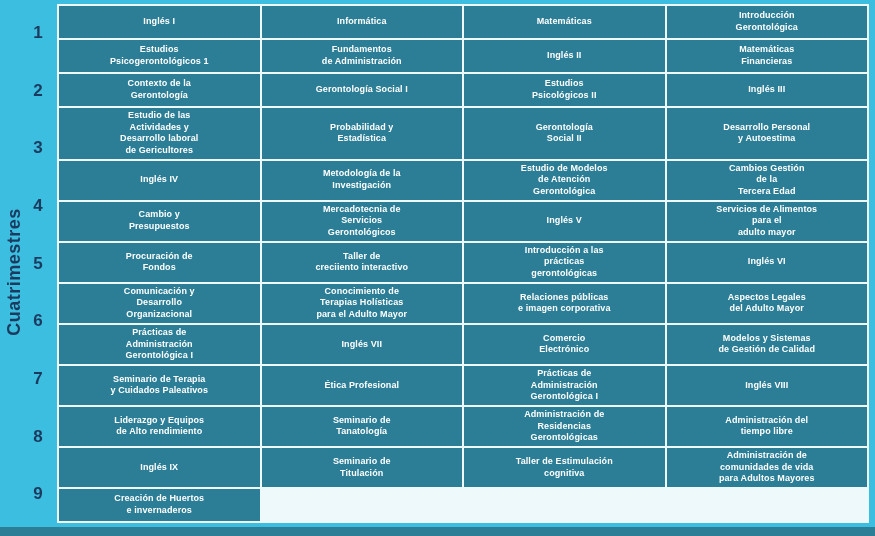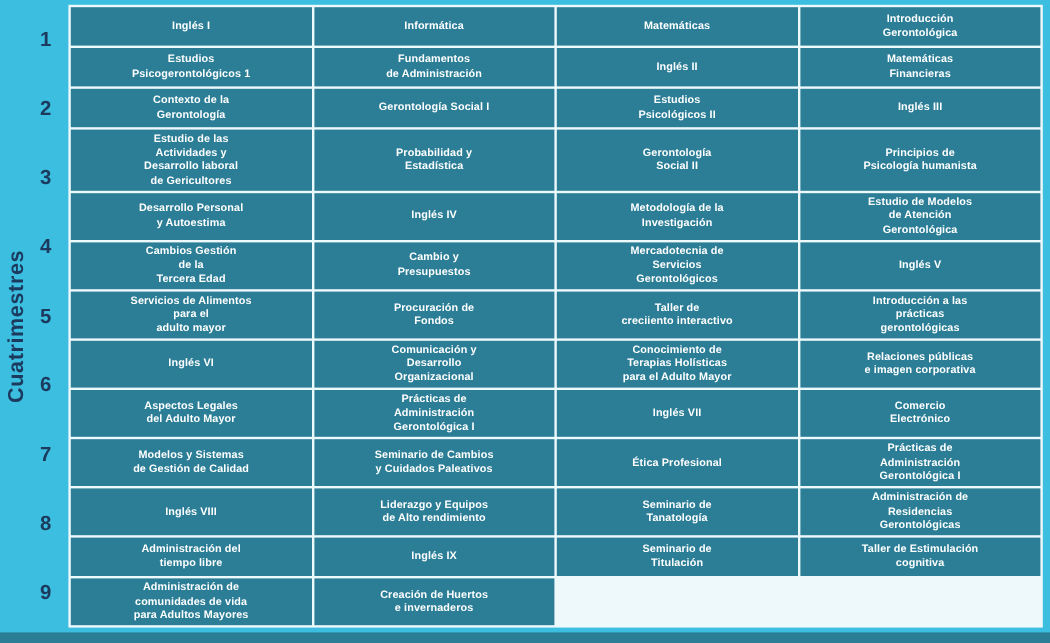--- a/index.html
+++ b/index.html
@@ -115,22 +115,20 @@
 Psicológicos II</div>
     <div class="cell">Inglés III</div>
     <div class="cell">Estudio de las
 Actividades y
 Desarrollo laboral
 de Gericultores</div>
     <div class="cell">Probabilidad y
 Estadística</div>
     <div class="cell">Gerontología
 Social II</div>
-    <div class="cell">Principios de
-Psicología humanista</div>
     <div class="cell">Desarrollo Personal
 y Autoestima</div>
     <div class="cell">Inglés IV</div>
     <div class="cell">Metodología de la
 Investigación</div>
     <div class="cell">Estudio de Modelos
 de Atención
 Gerontológica</div>
     <div class="cell">Cambios Gestión
 de la
@@ -163,21 +161,21 @@
     <div class="cell">Aspectos Legales
 del Adulto Mayor</div>
     <div class="cell">Prácticas de
 Administración
 Gerontológica I</div>
     <div class="cell">Inglés VII</div>
     <div class="cell">Comercio
 Electrónico</div>
     <div class="cell">Modelos y Sistemas
 de Gestión de Calidad</div>
-    <div class="cell">Seminario de Cambios
+    <div class="cell">Seminario de Terapia
 y Cuidados Paleativos</div>
     <div class="cell">Ética Profesional</div>
     <div class="cell">Prácticas de
 Administración
 Gerontológica I</div>
     <div class="cell">Inglés VIII</div>
     <div class="cell">Liderazgo y Equipos
 de Alto rendimiento</div>
     <div class="cell">Seminario de
 Tanatología</div>

